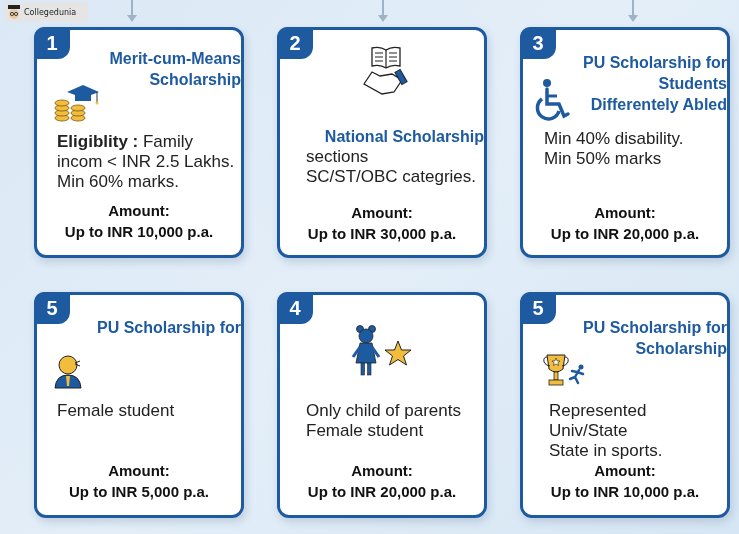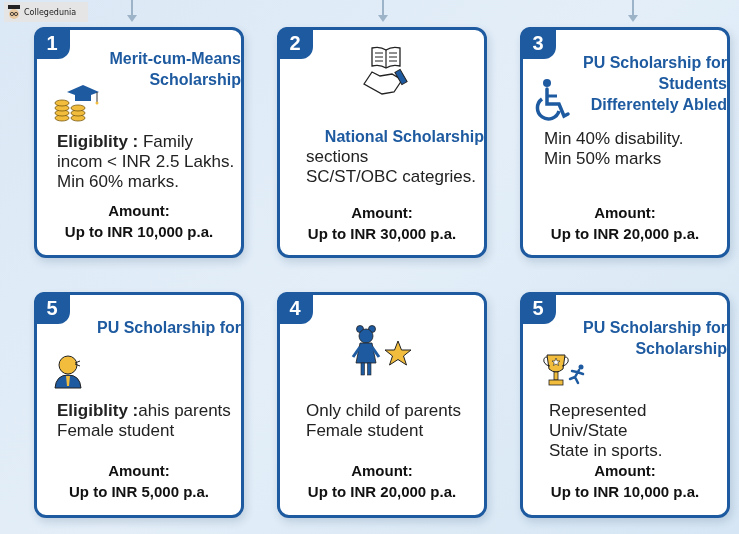--- a/index.html
+++ b/index.html
@@ -146,21 +146,20 @@
   <div class="title" style="left:34px; right:0; top:22px;">
     <div>PU Scholarship for</div>
   </div>
   <svg class="icon" style="left:16px; top:58px;" width="36" height="36" viewBox="0 0 36 36">
     <circle cx="15" cy="12" r="9" fill="#f2bd3c" stroke="#222" stroke-width="1"></circle>
     <path d="M22,10 L27,8 M22,11 L27,13" stroke="#222" stroke-width="1"></path>
     <path d="M2,35 Q3,22 15,22 Q27,22 28,35 Z" fill="#1e5aa0" stroke="#222" stroke-width="1"></path>
     <polygon points="13,23 17,23 16,33 14,33" fill="#f2bd3c"></polygon>
   </svg>
   <div class="body-text" style="left:20px; top:106px;">
-    <div><b>Eligiblity :</b><span>ahis parents</span></div>
     <div>Female student</div>
   </div>
   <div class="amount" style="top:165px;">
     <div>Amount:</div>
     <div>Up to INR 5,000 p.a.</div>
   </div>
 </div>
 
 <div class="card" style="left:277px; top:292px; height:226px;">
   <div class="num">4</div>

